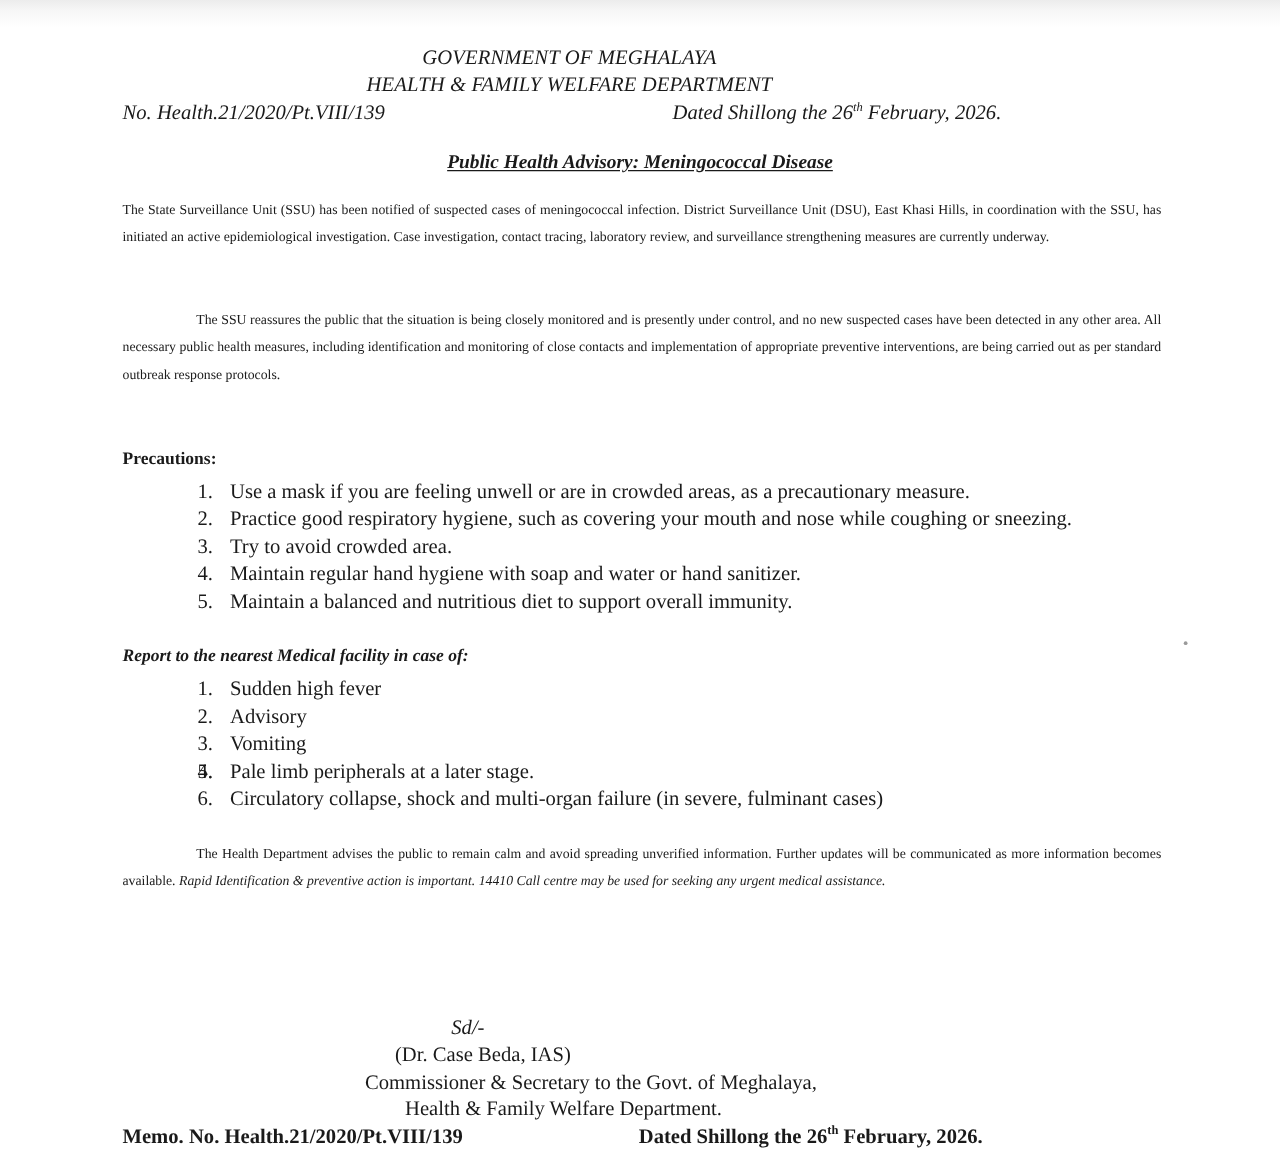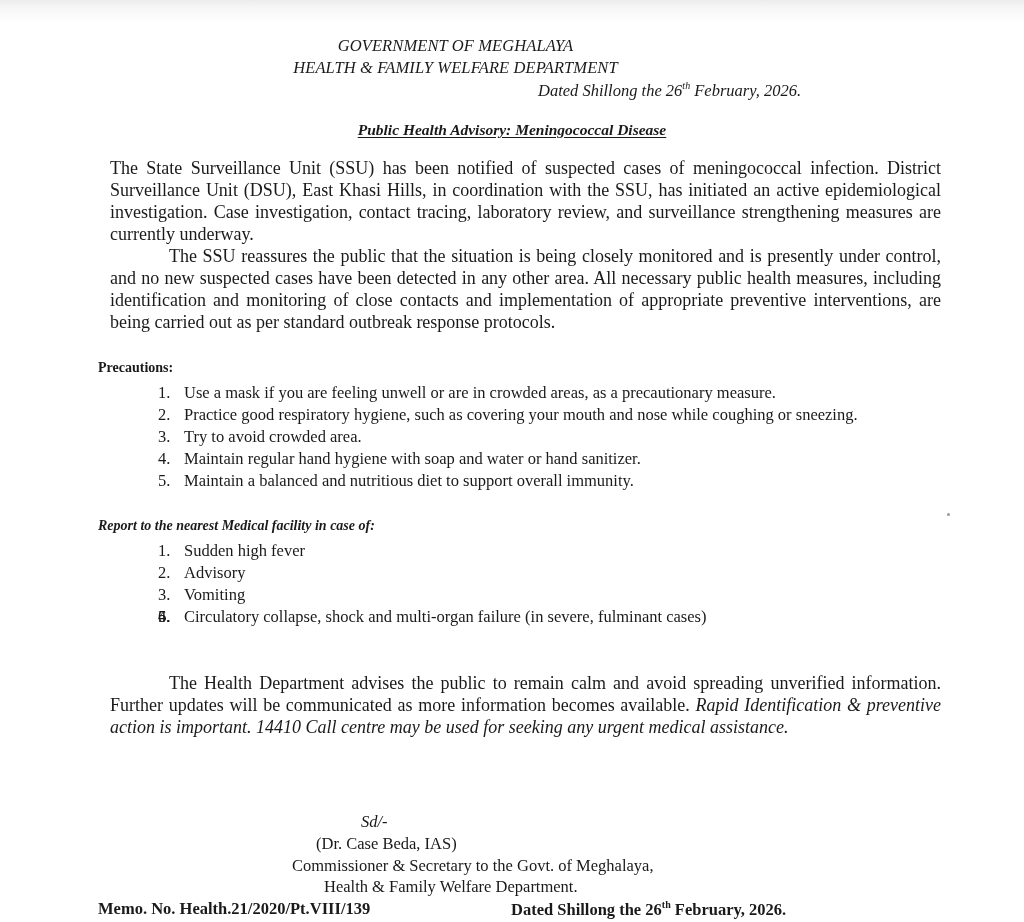--- a/index.html
+++ b/index.html
@@ -19,22 +19,22 @@
       font-style: italic; font-size: 16.5px; letter-spacing: 0.1px;
       width: 911px; text-align: center; left: 0;
     }
     .refline { font-style: italic; font-size: 16.5px; }
     .title {
       font-style: italic; font-weight: bold; font-size: 15.5px;
       text-decoration: underline; text-underline-offset: 2px;
       left: 0; width: 1024px; text-align: center; top: 121px;
     }
     .para {
-      position: absolute; left: 110px; width: 831px;
-      font-size: 18px; line-height: 22px; text-align: justify;
+      position: absolute; left: 98px; width: 831px;
+      font-size: 11px; line-height: 22px; text-align: justify;
     }
     .para .indent { display: inline-block; width: 59px; }
     .it { font-style: italic; }
     .subhead {
       position: absolute; left: 98px; font-size: 14px;
       font-weight: bold; text-underline-offset: 2px; text-align: right;
     }
     .subhead.italic { font-style: italic; }
     ol.list {
       position: absolute; left: 158px; margin: 0; padding: 0; list-style: none;
@@ -46,20 +46,21 @@
     .mark { position: absolute; width: 3px; height: 3px; border-radius: 50%; background: #9a9a9a; }
   </style>
 </head>
 <body>
 
 <div class="page">
 
   <div class="abs hdr" style="top:36px;">GOVERNMENT OF MEGHALAYA</div>
   <div class="abs hdr" style="top:58px;">HEALTH &amp; FAMILY WELFARE DEPARTMENT</div>
 
+  <div class="abs refline" style="left:98px; top:80px;">No. Health.21/2020/Pt.VIII/139</div>
   <div class="abs refline" style="left:538px; top:80px;"><span>Dated Shillong the 26</span><sup style="font-size:10px;">th</sup><span> February, 2026.</span></div>
 
   <div class="abs title">Public Health Advisory: Meningococcal Disease</div>
 
   <div class="para" style="top:157px;">
     <span>The State Surveillance Unit (SSU) has been notified of suspected cases of meningococcal infection. District Surveillance Unit (DSU), East Khasi Hills, in coordination with the SSU, has initiated an active epidemiological investigation. Case investigation, contact tracing, laboratory review, and surveillance strengthening measures are currently underway.</span>
   </div>
 
   <div class="para" style="top:245px;">
     <span class="indent"></span><span>The SSU reassures the public that the situation is being closely monitored and is presently under control, and no new suspected cases have been detected in any other area. All necessary public health measures, including identification and monitoring of close contacts and implementation of appropriate preventive interventions, are being carried out as per standard outbreak response protocols.</span>
@@ -75,21 +76,21 @@
     <li><span class="num">5.</span><span>Maintain a balanced and nutritious diet to support overall immunity.</span></li>
   </ol>
 
   <div class="subhead italic" style="top:518px;">Report to the nearest Medical facility in case of:</div>
 
   <ol class="list" style="top:540px;">
     <li><span class="num">1.</span><span>Sudden high fever</span></li>
     <li><span class="num">2.</span><span>Advisory</span></li>
     <li><span class="num">3.</span><span>Vomiting</span></li>
     <li><span class="num">4.</span></li>
-    <li><span class="num">5.</span></li>
+    <li><span class="num">5.</span><span>Pale limb peripherals at a later stage.</span></li>
     <li><span class="num">6.</span><span>Circulatory collapse, shock and multi-organ failure (in severe, fulminant cases)</span></li>
   </ol>
 
   <div class="para" style="top:672px;">
     <span class="indent"></span><span>The Health Department advises the public to remain calm and avoid spreading unverified information. Further updates will be communicated as more information becomes available. </span><span class="it">Rapid Identification &amp; preventive action is important. 14410 Call centre may be used for seeking any urgent medical assistance.</span>
   </div>
 
   <div class="sig it" style="left:361px; top:812px;">Sd/-</div>
   <div class="sig" style="left:316px; top:834px;">(Dr. Case Beda, IAS)</div>
   <div class="sig" style="left:292px; top:856px;">Commissioner &amp; Secretary to the Govt. of Meghalaya,</div>

